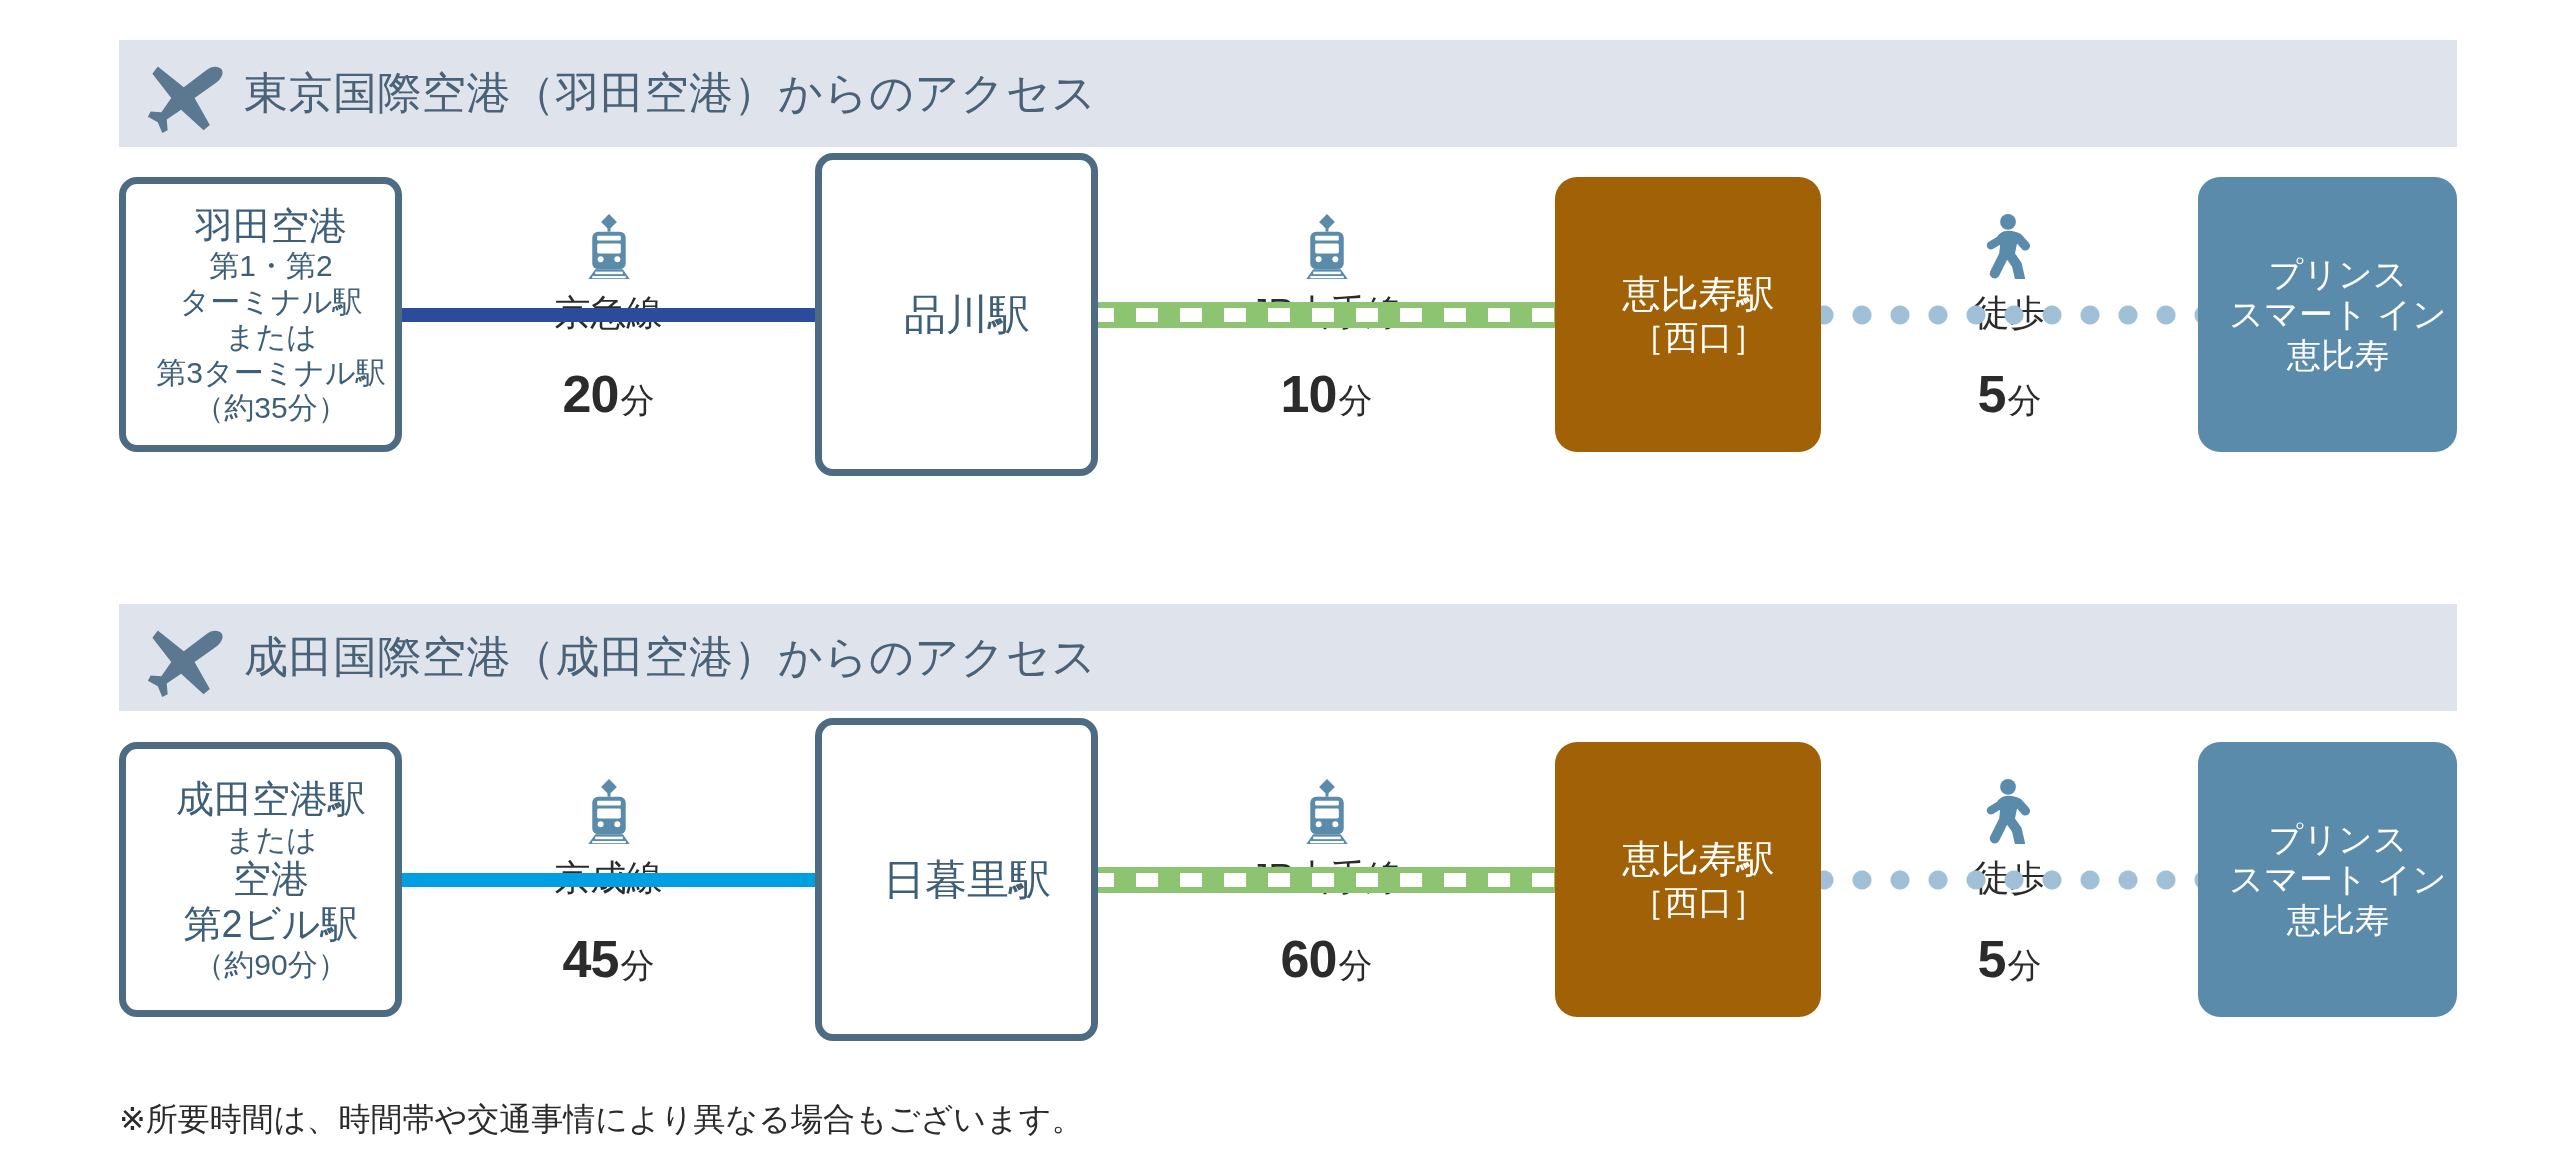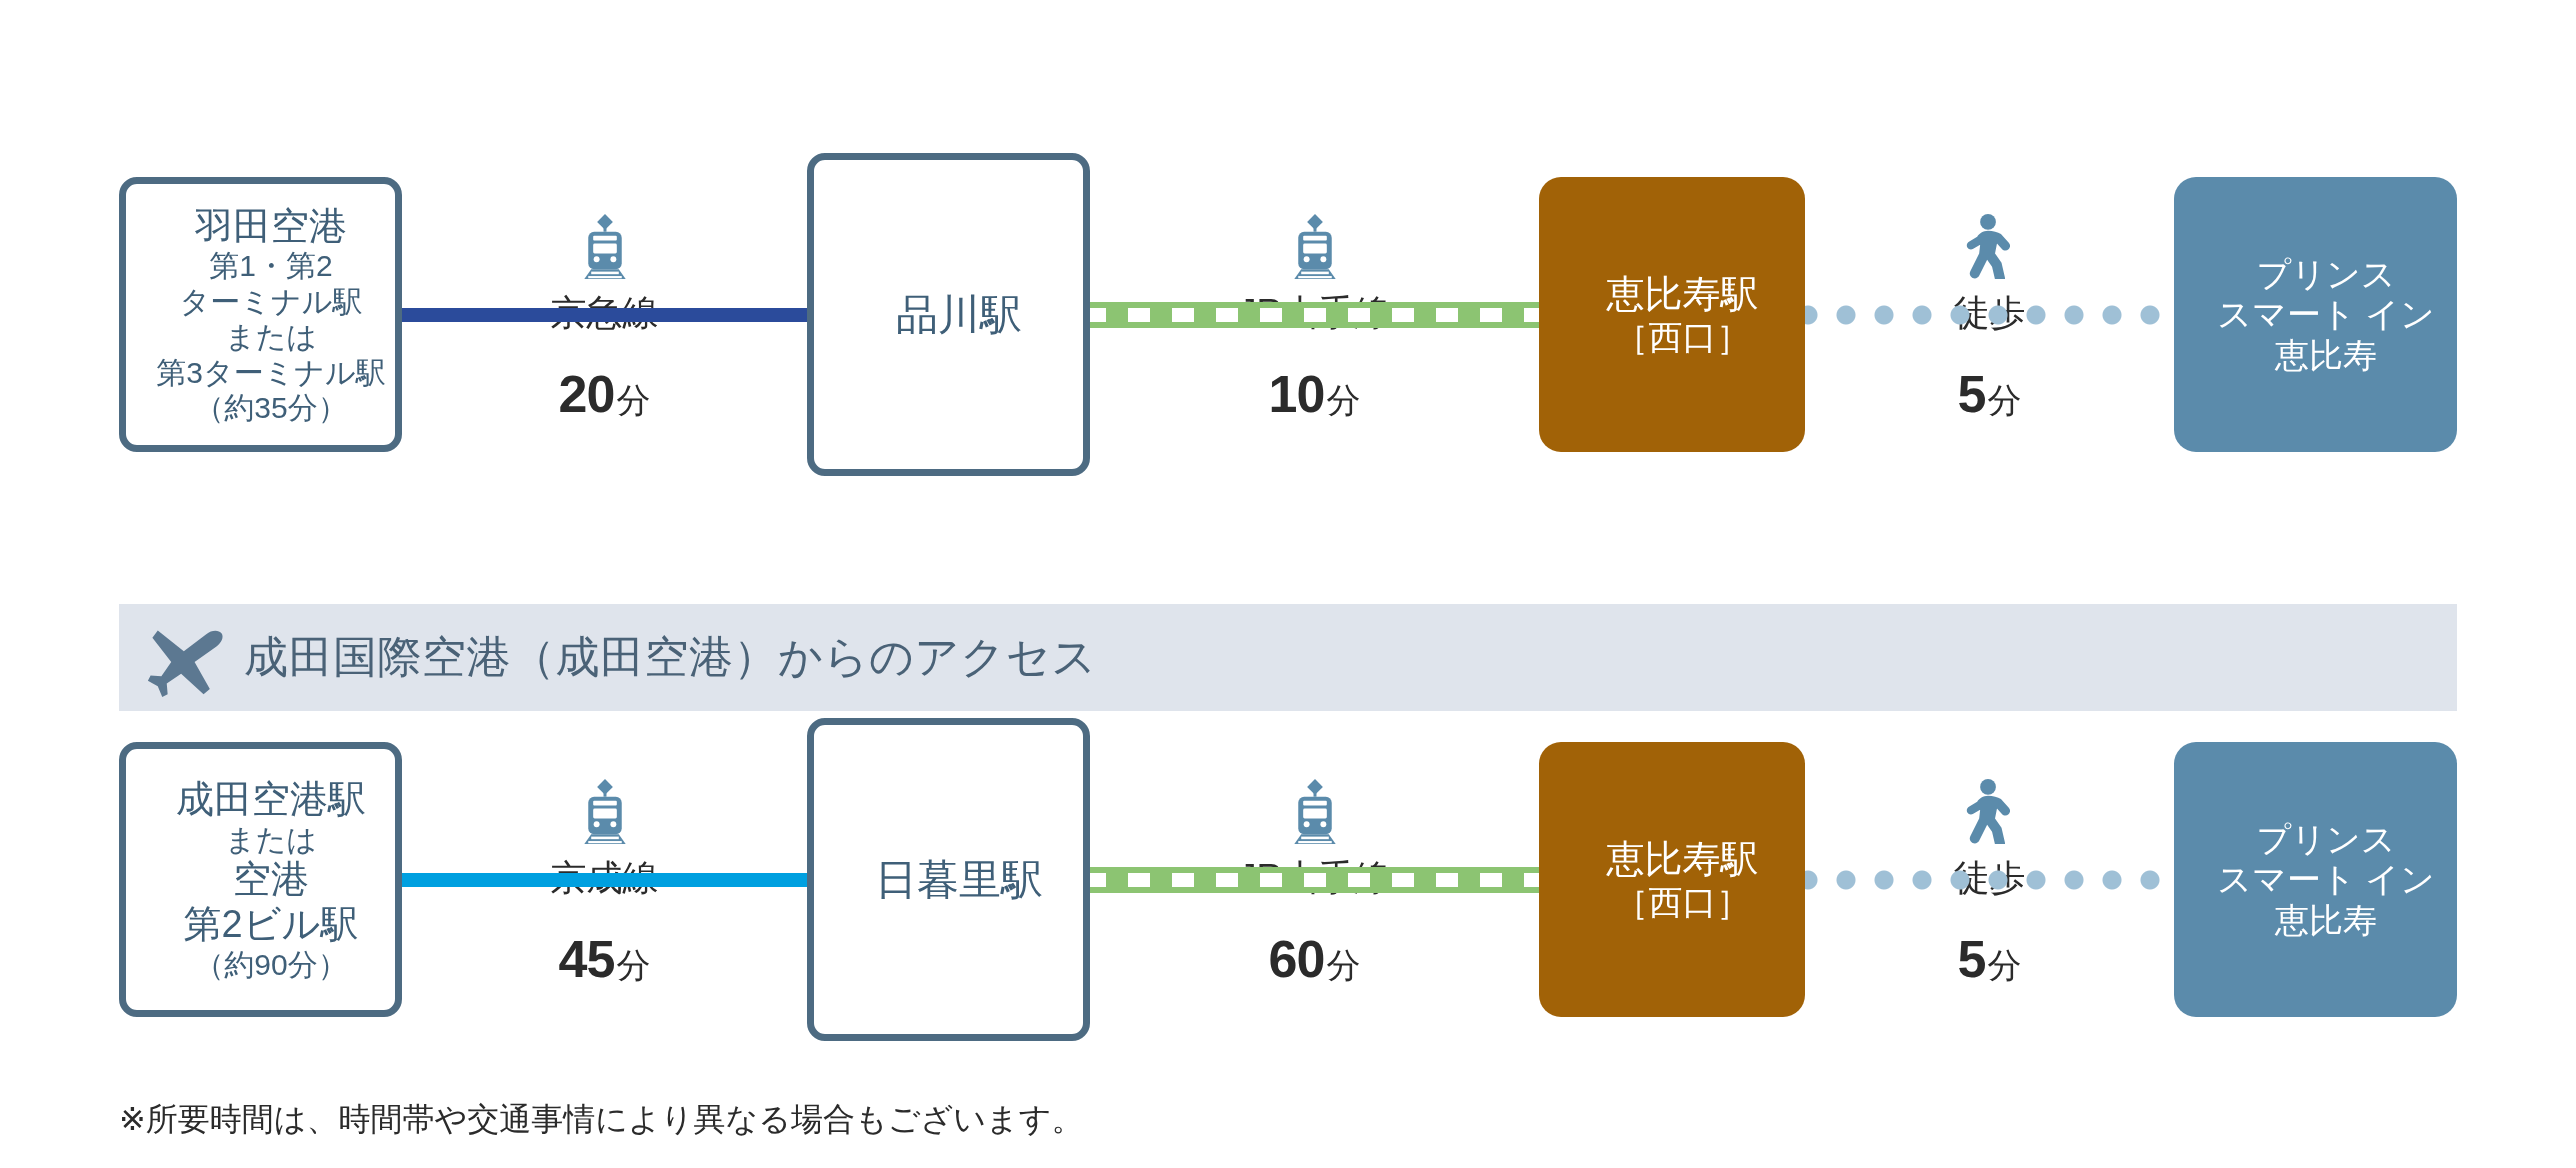--- a/index.html
+++ b/index.html
@@ -88,21 +88,21 @@
     border-radius: 18px;
   }
   .node-station {
     width: 266px;
     height: 275px;
     background: #a16207;
     color: #ffffff;
     border-radius: 22px;
   }
   .node-dest {
-    width: 283px;
+    width: 259px;
     height: 275px;
     background: #5b8bab;
     color: #ffffff;
     border-radius: 22px;
   }
 
   .node-line { line-height: 1.18; white-space: nowrap; }
   .ln-xl { font-size: 42px; font-weight: 500; }
   .ln-lg { font-size: 38px; font-weight: 500; }
   .ln-md { font-size: 34px; font-weight: 500; }
@@ -196,20 +196,26 @@
     font-size: 32px;
     color: #2b2b2b;
     white-space: nowrap;
   }
 </style>
 </head>
 <body>
 
 <div class="page">
 
+  <div class="section-header" style="top:40px;">
+    <svg class="plane-icon" viewBox="0 0 100 88">
+      <path fill="#5c7891" d="M12,22 L18,14 L47,37 L72,18 C78,13 86,13 89,17 C92,21 89,28 83,32 L59,49 L76,79 L69,85 L44,62 L28,73 L29,85 L23,88 L18,76 L7,70 L10,64 L22,65 L33,49 Z"></path>
+    </svg>
+    <div class="header-title">東京国際空港（羽田空港）からのアクセス</div>
+  </div>
 
   <div class="route-row" style="top:176px;">
 
     <div class="node node-origin">
       <div class="node-line ln-lg">羽田空港</div>
       <div class="node-line ln-sm">第1・第2</div>
       <div class="node-line ln-sm">ターミナル駅</div>
       <div class="node-line ln-sm">または</div>
       <div class="node-line ln-sm">第3ターミナル駅</div>
       <div class="node-line ln-sm">（約35分）</div>

